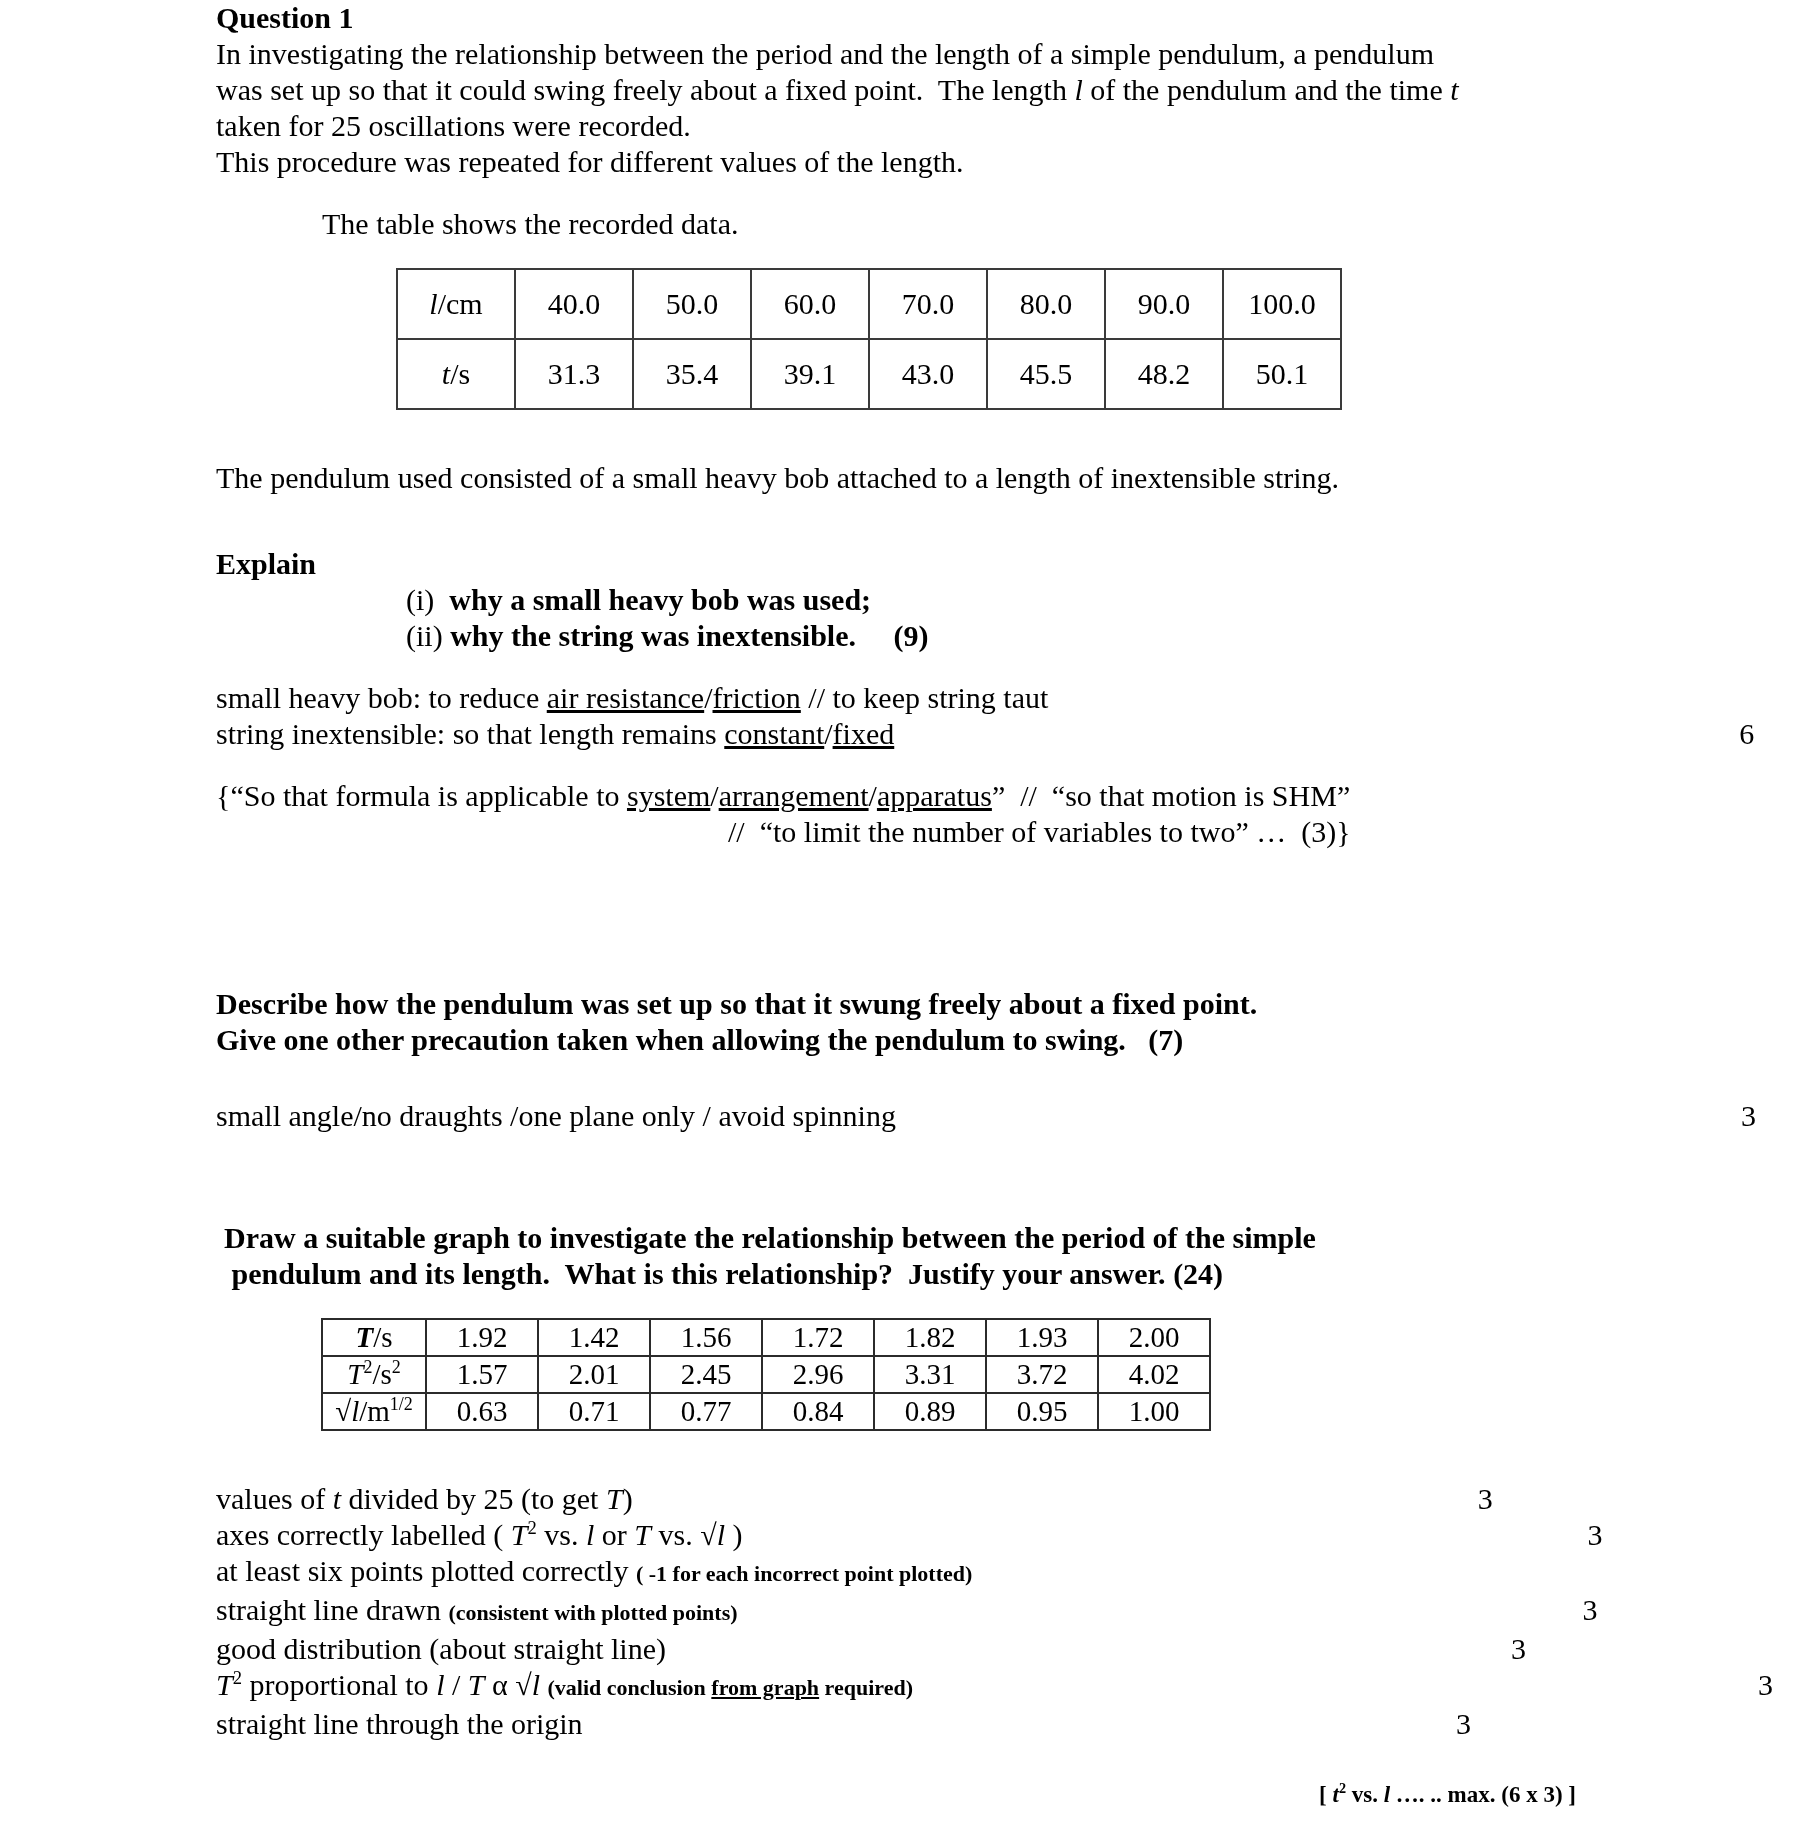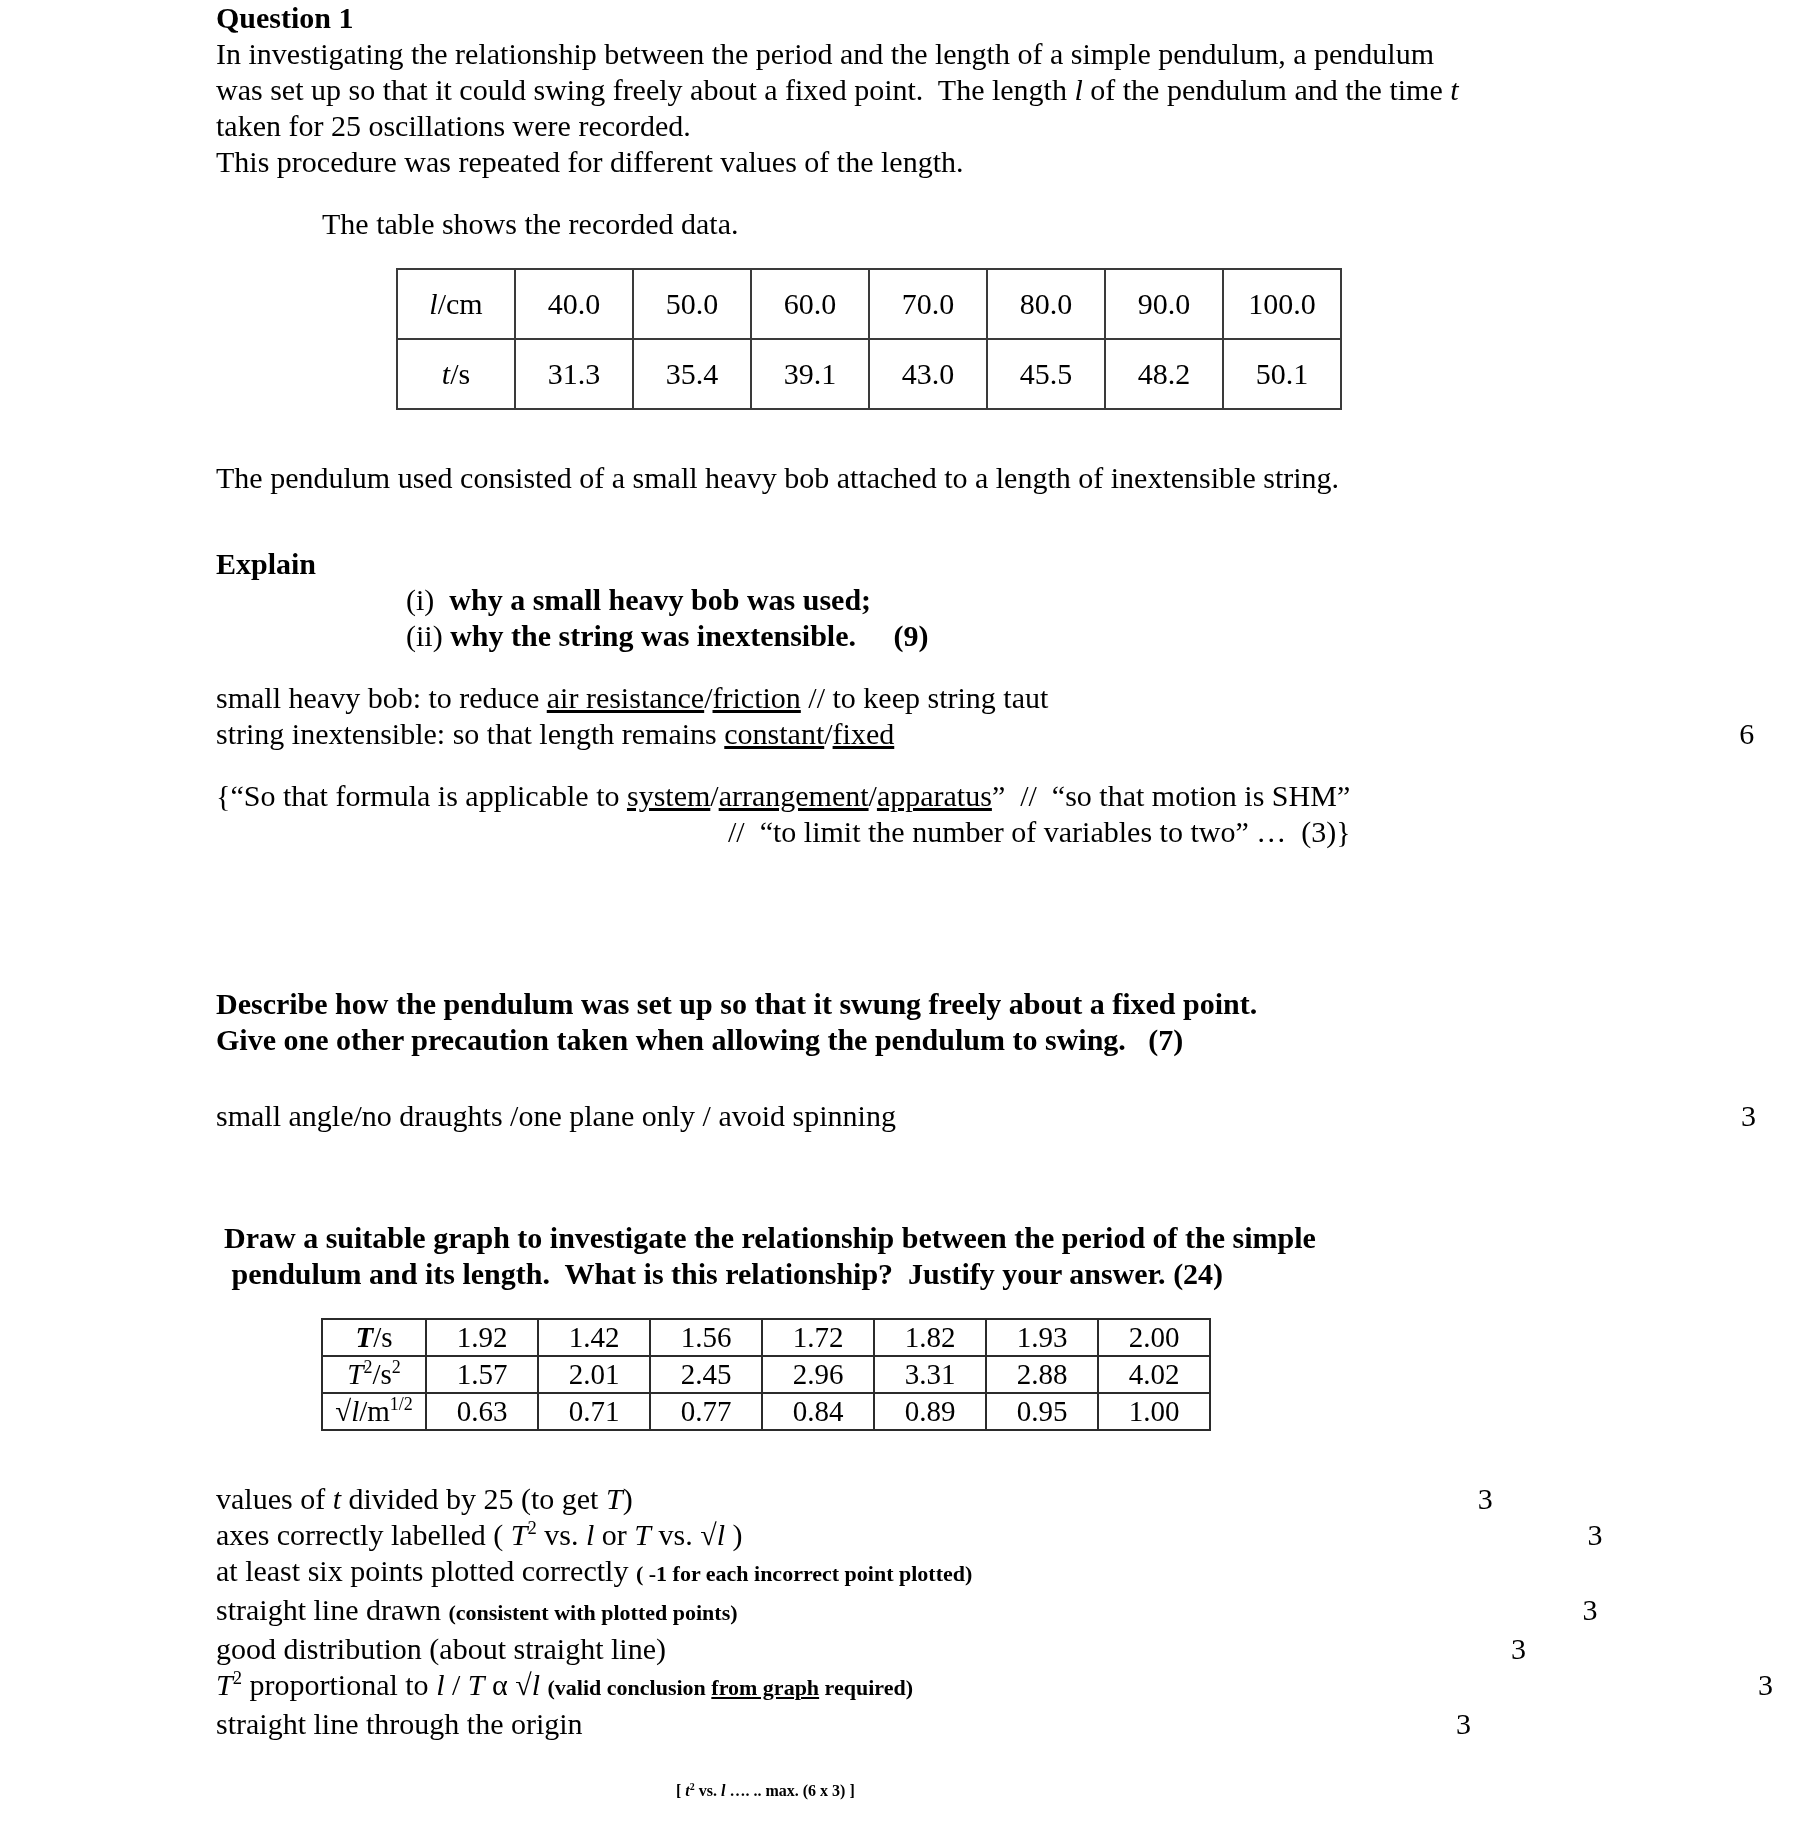--- a/index.html
+++ b/index.html
@@ -84,23 +84,24 @@
   }
   .note {
     font-size: 22px;
     font-weight: bold;
   }
   .indent-1 { padding-left: 8px; }
   .indent-2 { padding-left: 106px; }
   .indent-3 { padding-left: 190px; }
   .right-ind { padding-left: 512px; }
   .bottom-note {
-    font-size: 16px;
+    font-size: 23px;
     font-weight: bold;
     padding-left: 460px;
+    text-align: right;
   }
   .sqrt { font-size: 1.0em; }
 </style>
 </head>
 <body>
 
 <div class="page">
 
   <div class="ln b">Question 1</div>
 
@@ -205,21 +206,21 @@
         <td>1.93</td>
         <td>2.00</td>
       </tr>
       <tr>
         <td class="hdr"><span class="i">T</span><sup>2</sup>/s<sup>2</sup></td>
         <td>1.57</td>
         <td>2.01</td>
         <td>2.45</td>
         <td>2.96</td>
         <td>3.31</td>
-        <td>2.88</td>
+        <td>3.72</td>
         <td>4.02</td>
       </tr>
       <tr>
         <td class="hdr"><span class="sqrt">√</span><span class="i">l</span>/m<sup>1/2</sup></td>
         <td>0.63</td>
         <td>0.71</td>
         <td>0.77</td>
         <td>0.84</td>
         <td>0.89</td>
         <td>0.95</td>

